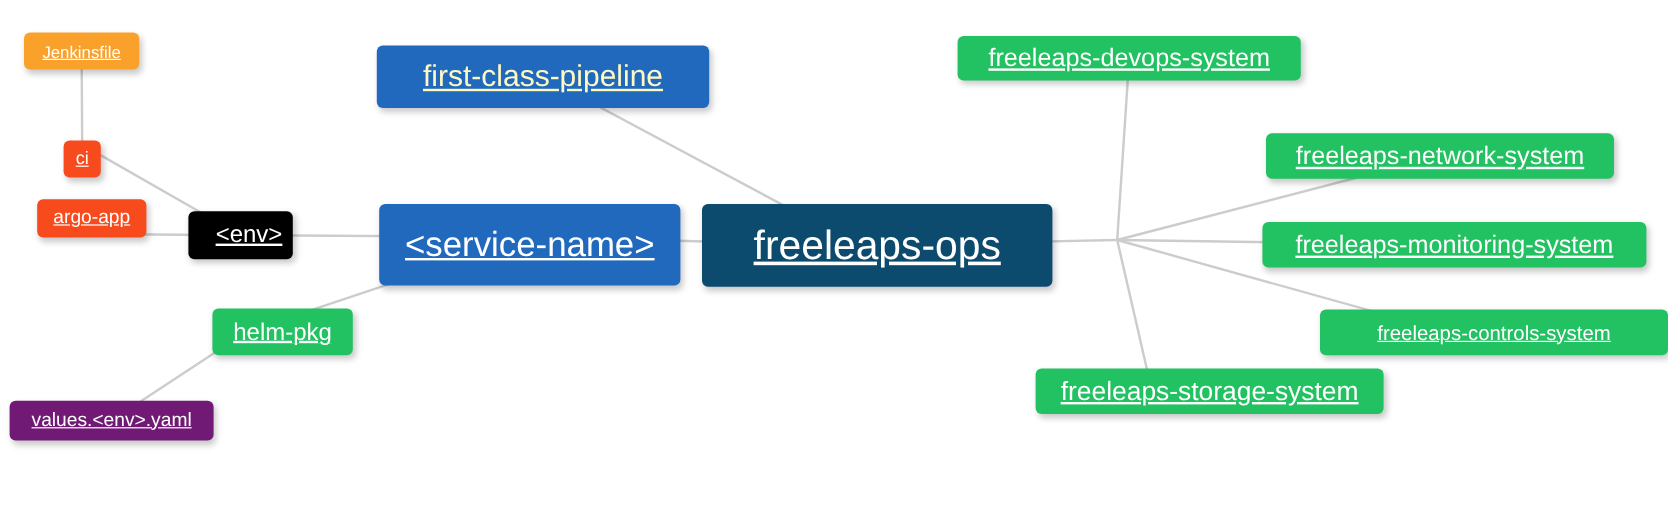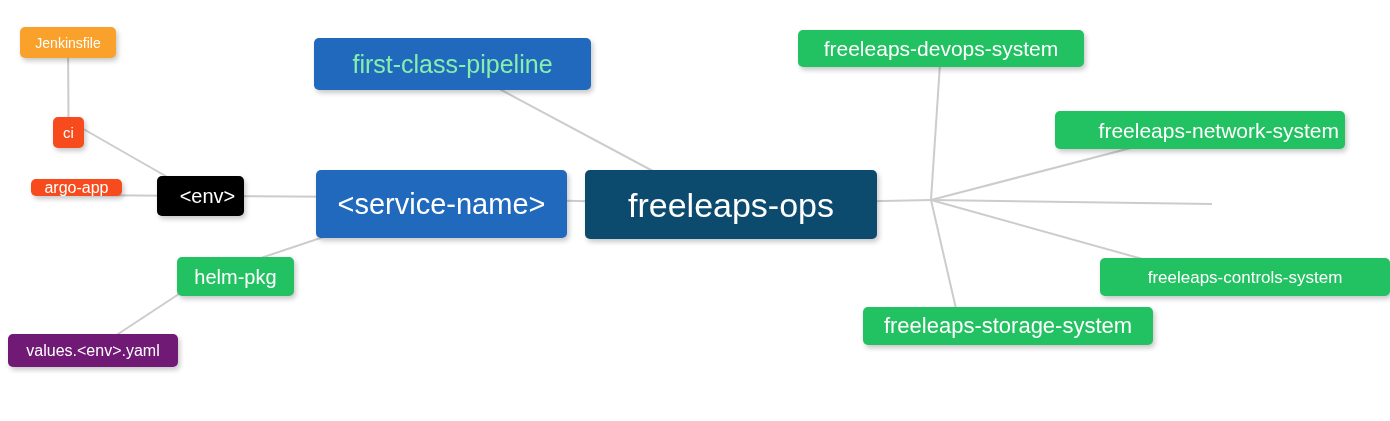--- a/index.html
+++ b/index.html
@@ -32,20 +32,21 @@
     position: absolute;
     display: flex;
     align-items: center;
     justify-content: center;
     white-space: nowrap;
     border-radius: 5px;
     box-shadow: 2px 3px 5px rgba(0,0,0,0.22);
     cursor: pointer;
     box-sizing: border-box;
     padding: 0 6px;
+    text-decoration: underline;
   }
   .node span {
     display: inline-block;
     line-height: 1;
   }
 </style>
 </head>
 <body style="background: rgb(255, 255, 255);">
 
 <div class="canvas">
@@ -65,46 +66,49 @@
       <line x1="931" y1="200" x2="1207" y2="277" stroke="#CCCCCC" stroke-width="2"></line>
       <line x1="931" y1="200" x2="960" y2="326" stroke="#CCCCCC" stroke-width="2"></line>
     </svg>
   <div class="nodes-layer" id="nodes">
       <div class="node" style="left: 20px; top: 27px; width: 96px; height: 31px; font-size: 14px; background: rgb(249, 161, 43); color: rgb(255, 255, 255);">
         <span>Jenkinsfile</span>
       </div>
       <div class="node" style="left: 53px; top: 105px; width: 31px; height: 31px; font-size: 15px; background: rgb(247, 74, 29); color: rgb(255, 255, 255); margin-top: 12px;">
         <span>ci</span>
       </div>
-      <div class="node" style="left: 31px; top: 179px; width: 91px; height: 17px; font-size: 16px; background: rgb(247, 74, 29); color: rgb(255, 255, 255);">
+      <div class="node" style="left: 31px; top: 166px; width: 91px; height: 32px; font-size: 16px; background: rgb(247, 74, 29); color: rgb(255, 255, 255);">
         <span>argo-app</span>
       </div>
       <div class="node" style="left: 157px; top: 176px; width: 87px; height: 40px; font-size: 20px; background: #000000; color: rgb(255, 255, 255); padding-left: 20px;">
         <span>&lt;env&gt;</span>
       </div>
       <div class="node" style="left: 147px; top: 257px; width: 117px; height: 39px; font-size: 20px; background: rgb(34, 193, 97); color: rgb(255, 255, 255); margin-left: 30px;">
         <span>helm-pkg</span>
       </div>
       <div class="node" style="left: 8px; top: 334px; width: 170px; height: 33px; font-size: 16px; background: #701a75; color: rgb(255, 255, 255);">
         <span>values.&lt;env&gt;.yaml</span>
       </div>
-      <div class="node" style="left: 314px; top: 38px; width: 277px; height: 52px; font-size: 25px; background: rgb(33, 105, 189); color: #86efac;">
+      <div class="node" style="left: 314px; top: 38px; width: 277px; height: 52px; font-size: 25px; background: rgb(33, 105, 189); color: #fef9c3;">
         <span>first-class-pipeline</span>
       </div>
       <div class="node" style="left: 316px; top: 170px; width: 251px; height: 68px; font-size: 29px; background: rgb(33, 105, 189); color: rgb(255, 255, 255);">
         <span>&lt;service-name&gt;</span>
       </div>
       <div class="node" style="left: 585px; top: 170px; width: 292px; height: 69px; font-size: 34px; background: #0c4a6e; color: rgb(255, 255, 255);">
         <span>freeleaps-ops</span>
       </div>
       <div class="node" style="left: 798px; top: 30px; width: 286px; height: 37px; font-size: 21px; background: rgb(34, 193, 97); color: rgb(255, 255, 255); align-items: center;">
         <span>freeleaps-devops-system</span>
       </div>
-      <div class="node" style="left: 1055px; top: 111px; width: 290px; height: 38px; font-size: 21px; background: rgb(34, 193, 97); color: rgb(255, 255, 255); justify-content: flex-end;">
+      <div class="node" style="left: 1055px; top: 111px; width: 290px; height: 38px; font-size: 21px; background: rgb(34, 193, 97); color: rgb(255, 255, 255);">
         <span>freeleaps-network-system</span>
+      </div>
+      <div class="node" style="left: 1052px; top: 185px; width: 320px; height: 38px; font-size: 21px; background: rgb(34, 193, 97); color: rgb(255, 255, 255);">
+        <span>freeleaps-monitoring-system</span>
       </div>
       <div class="node" style="left: 1100px; top: 258px; width: 290px; height: 38px; font-size: 17px; background: rgb(34, 193, 97); color: rgb(255, 255, 255);">
         <span>freeleaps-controls-system</span>
       </div>
       <div class="node" style="left: 815px; top: 307px; width: 290px; height: 38px; font-size: 22px; background: rgb(34, 193, 97); color: rgb(255, 255, 255); margin-left: 48px;">
         <span>freeleaps-storage-system</span>
       </div>
     </div>
 </div>
 

